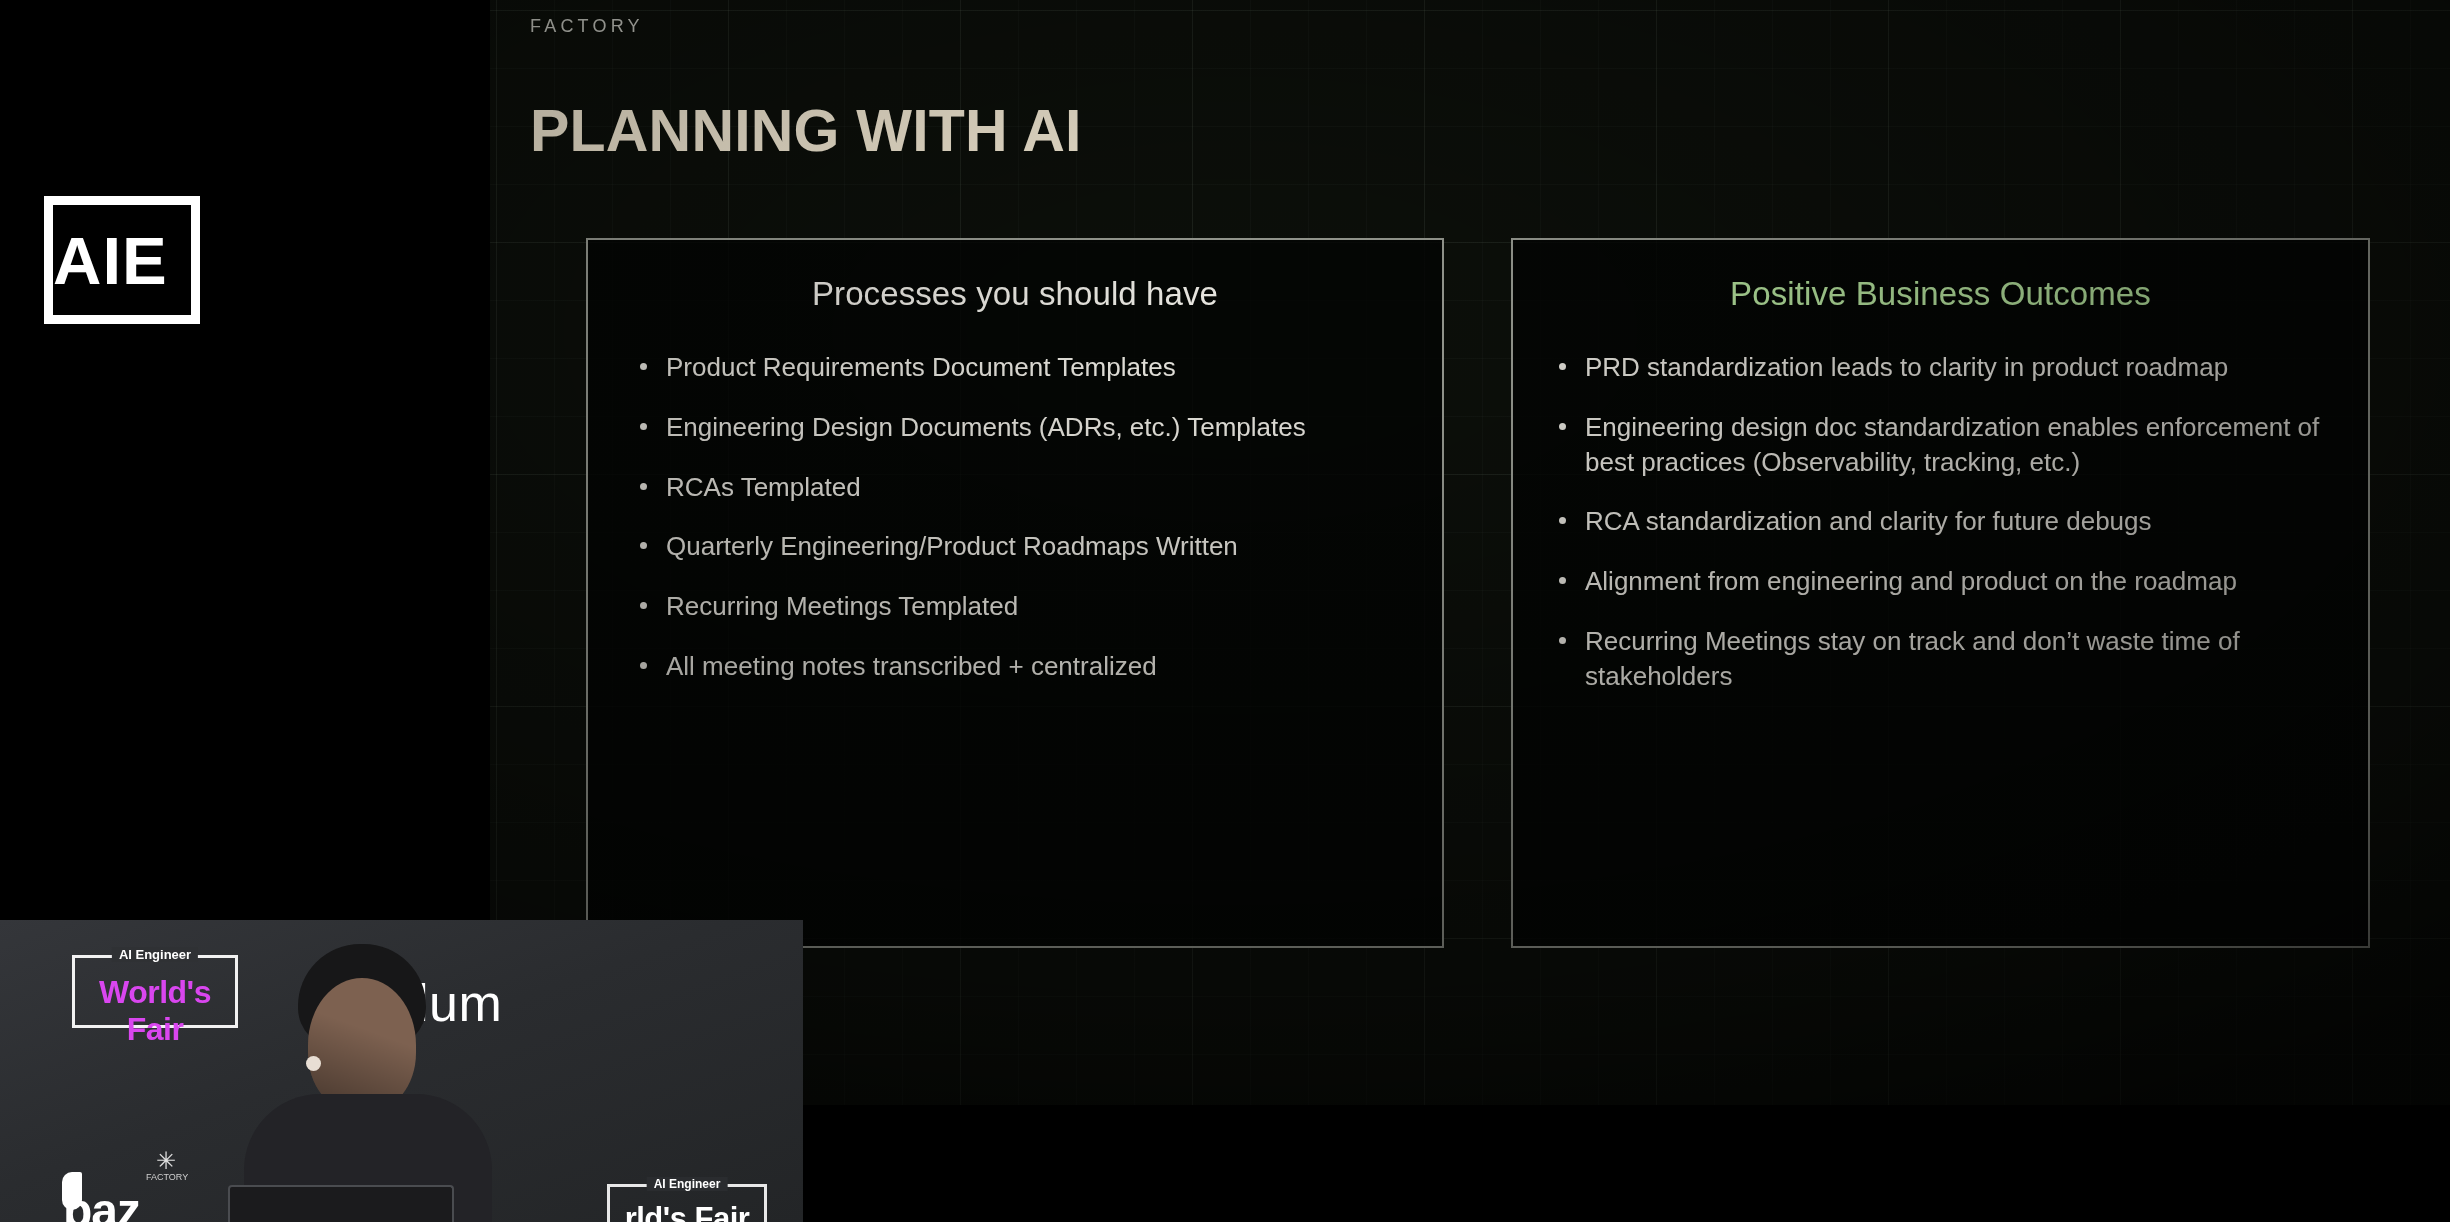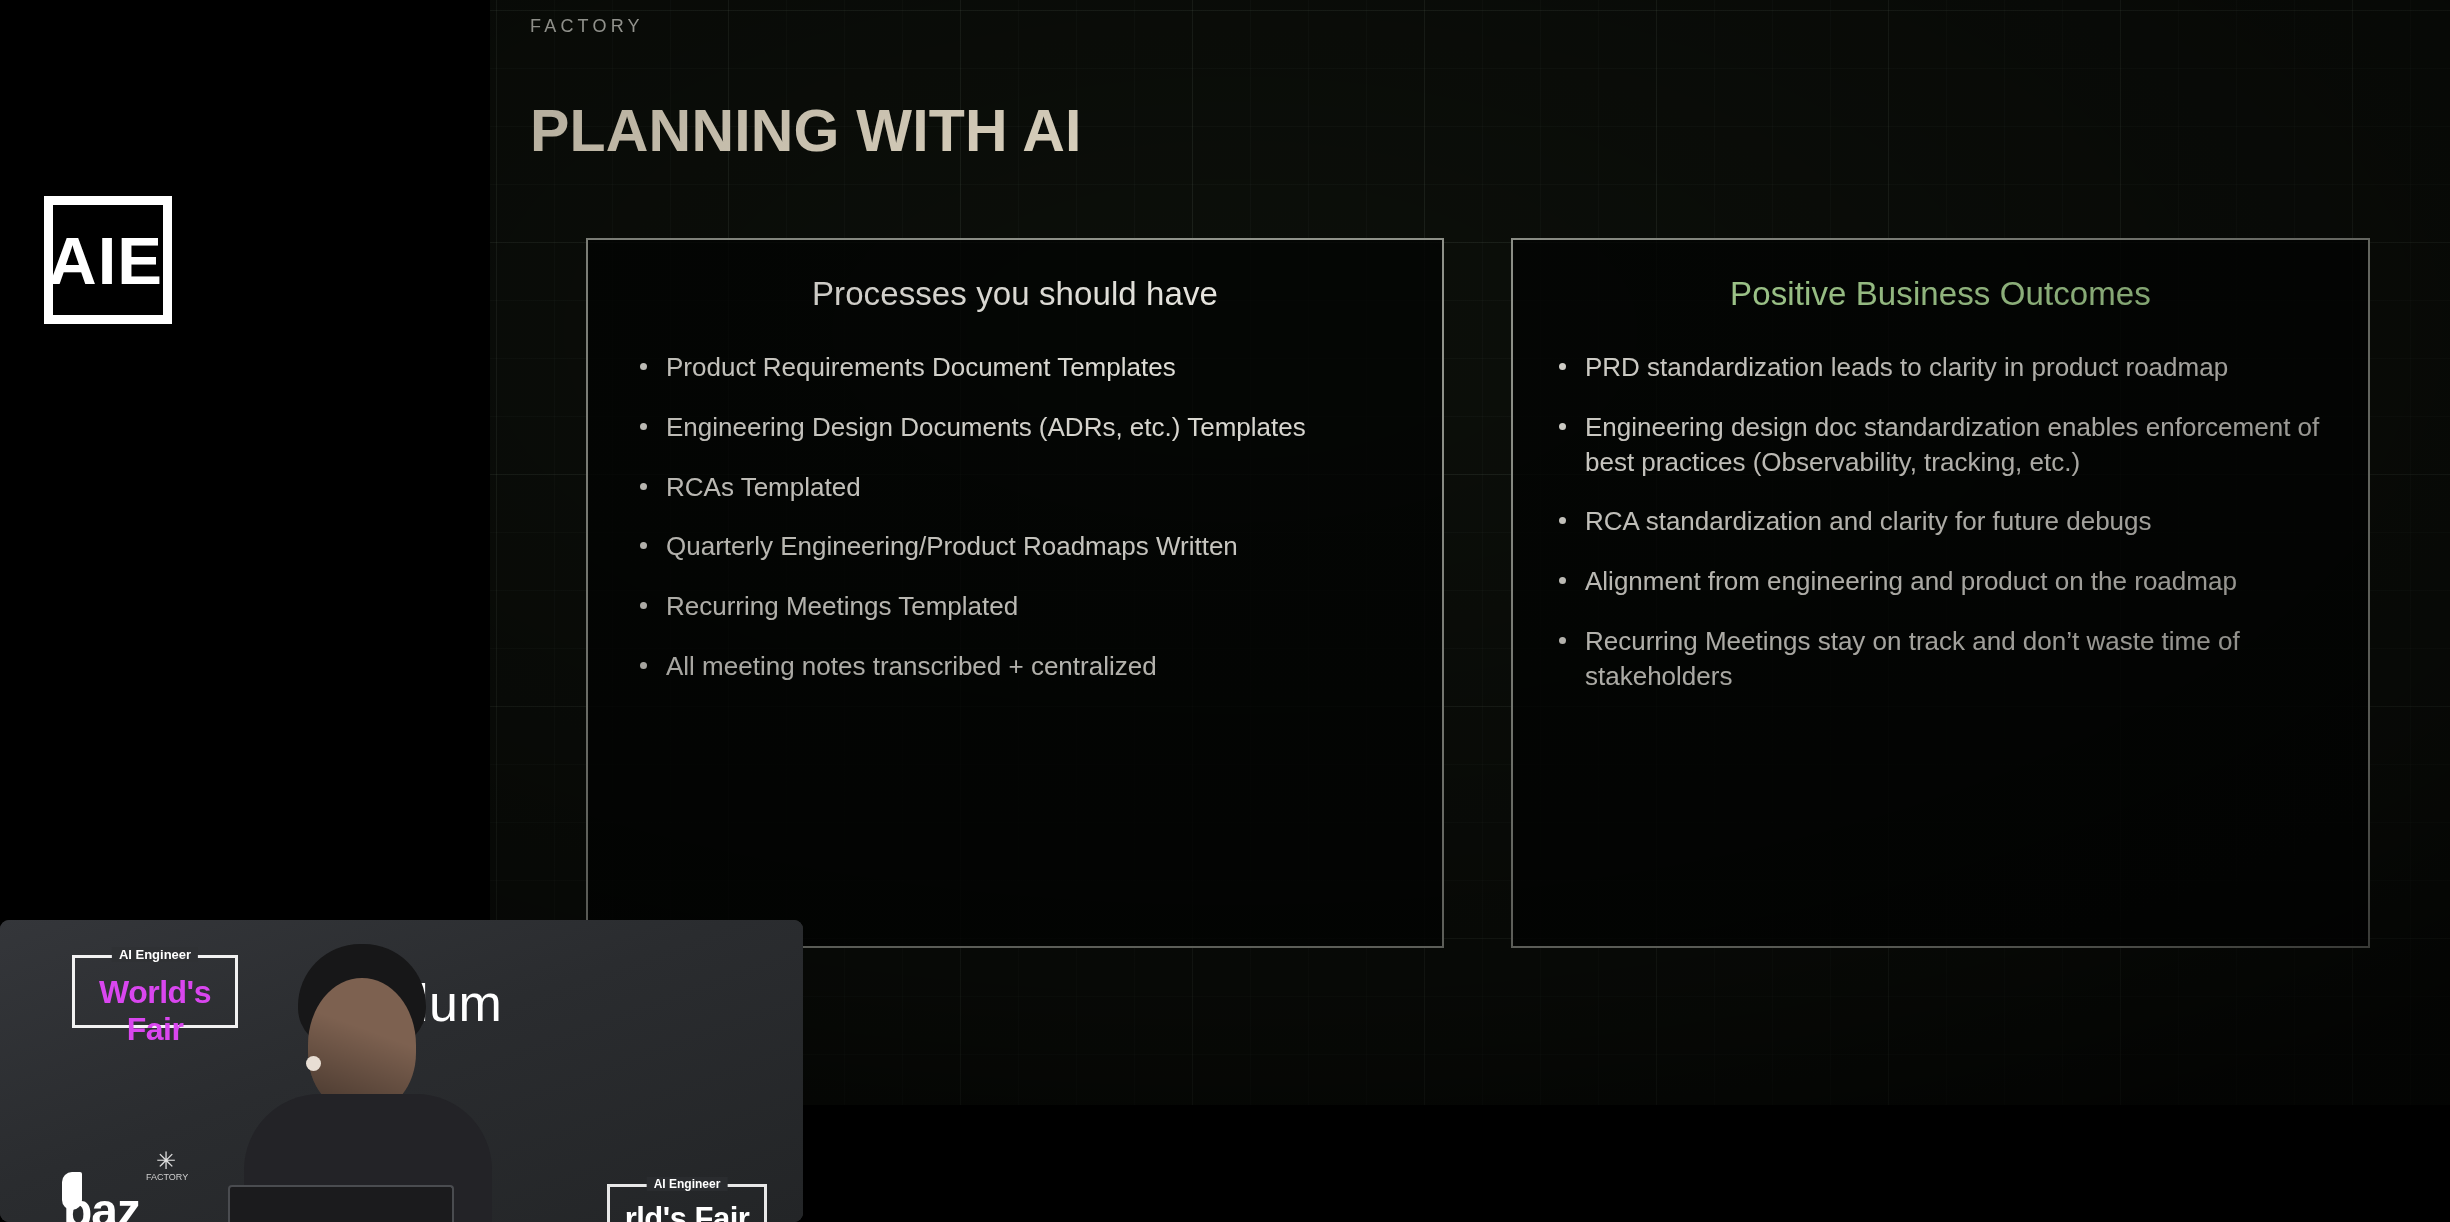--- a/index.html
+++ b/index.html
@@ -128,47 +128,46 @@
     letter-spacing: 2.6px;
     color: #d5d6ce;
     white-space: nowrap;
   }
 
   
   #aie-logo {
     position: absolute;
     left: 44px;
     top: 196px;
-    width: 128px;
+    width: 156px;
     height: 128px;
     border: 9px solid #ffffff;
     background: #000000;
     box-sizing: border-box;
     display: flex;
     align-items: center;
-    justify-content: flex-end;
+    justify-content: flex-start;
   }
   #aie-logo-text {
     color: #ffffff;
     font-size: 67px;
     font-weight: 700;
     letter-spacing: 1px;
     line-height: 1;
   }
 
   
   #video-overlay {
     position: absolute;
     left: 0;
     top: 920px;
     width: 803px;
     height: 302px;
     background: #2c2e31;
     overflow: hidden;
-    border-radius: 9px;
   }
   #video-backdrop {
     position: absolute;
     inset: 0;
     background:
       linear-gradient(160deg, #34363a 0%, #2a2c2f 45%, #232527 100%);
   }
   #wf-banner-main {
     position: absolute;
     left: 72px;

